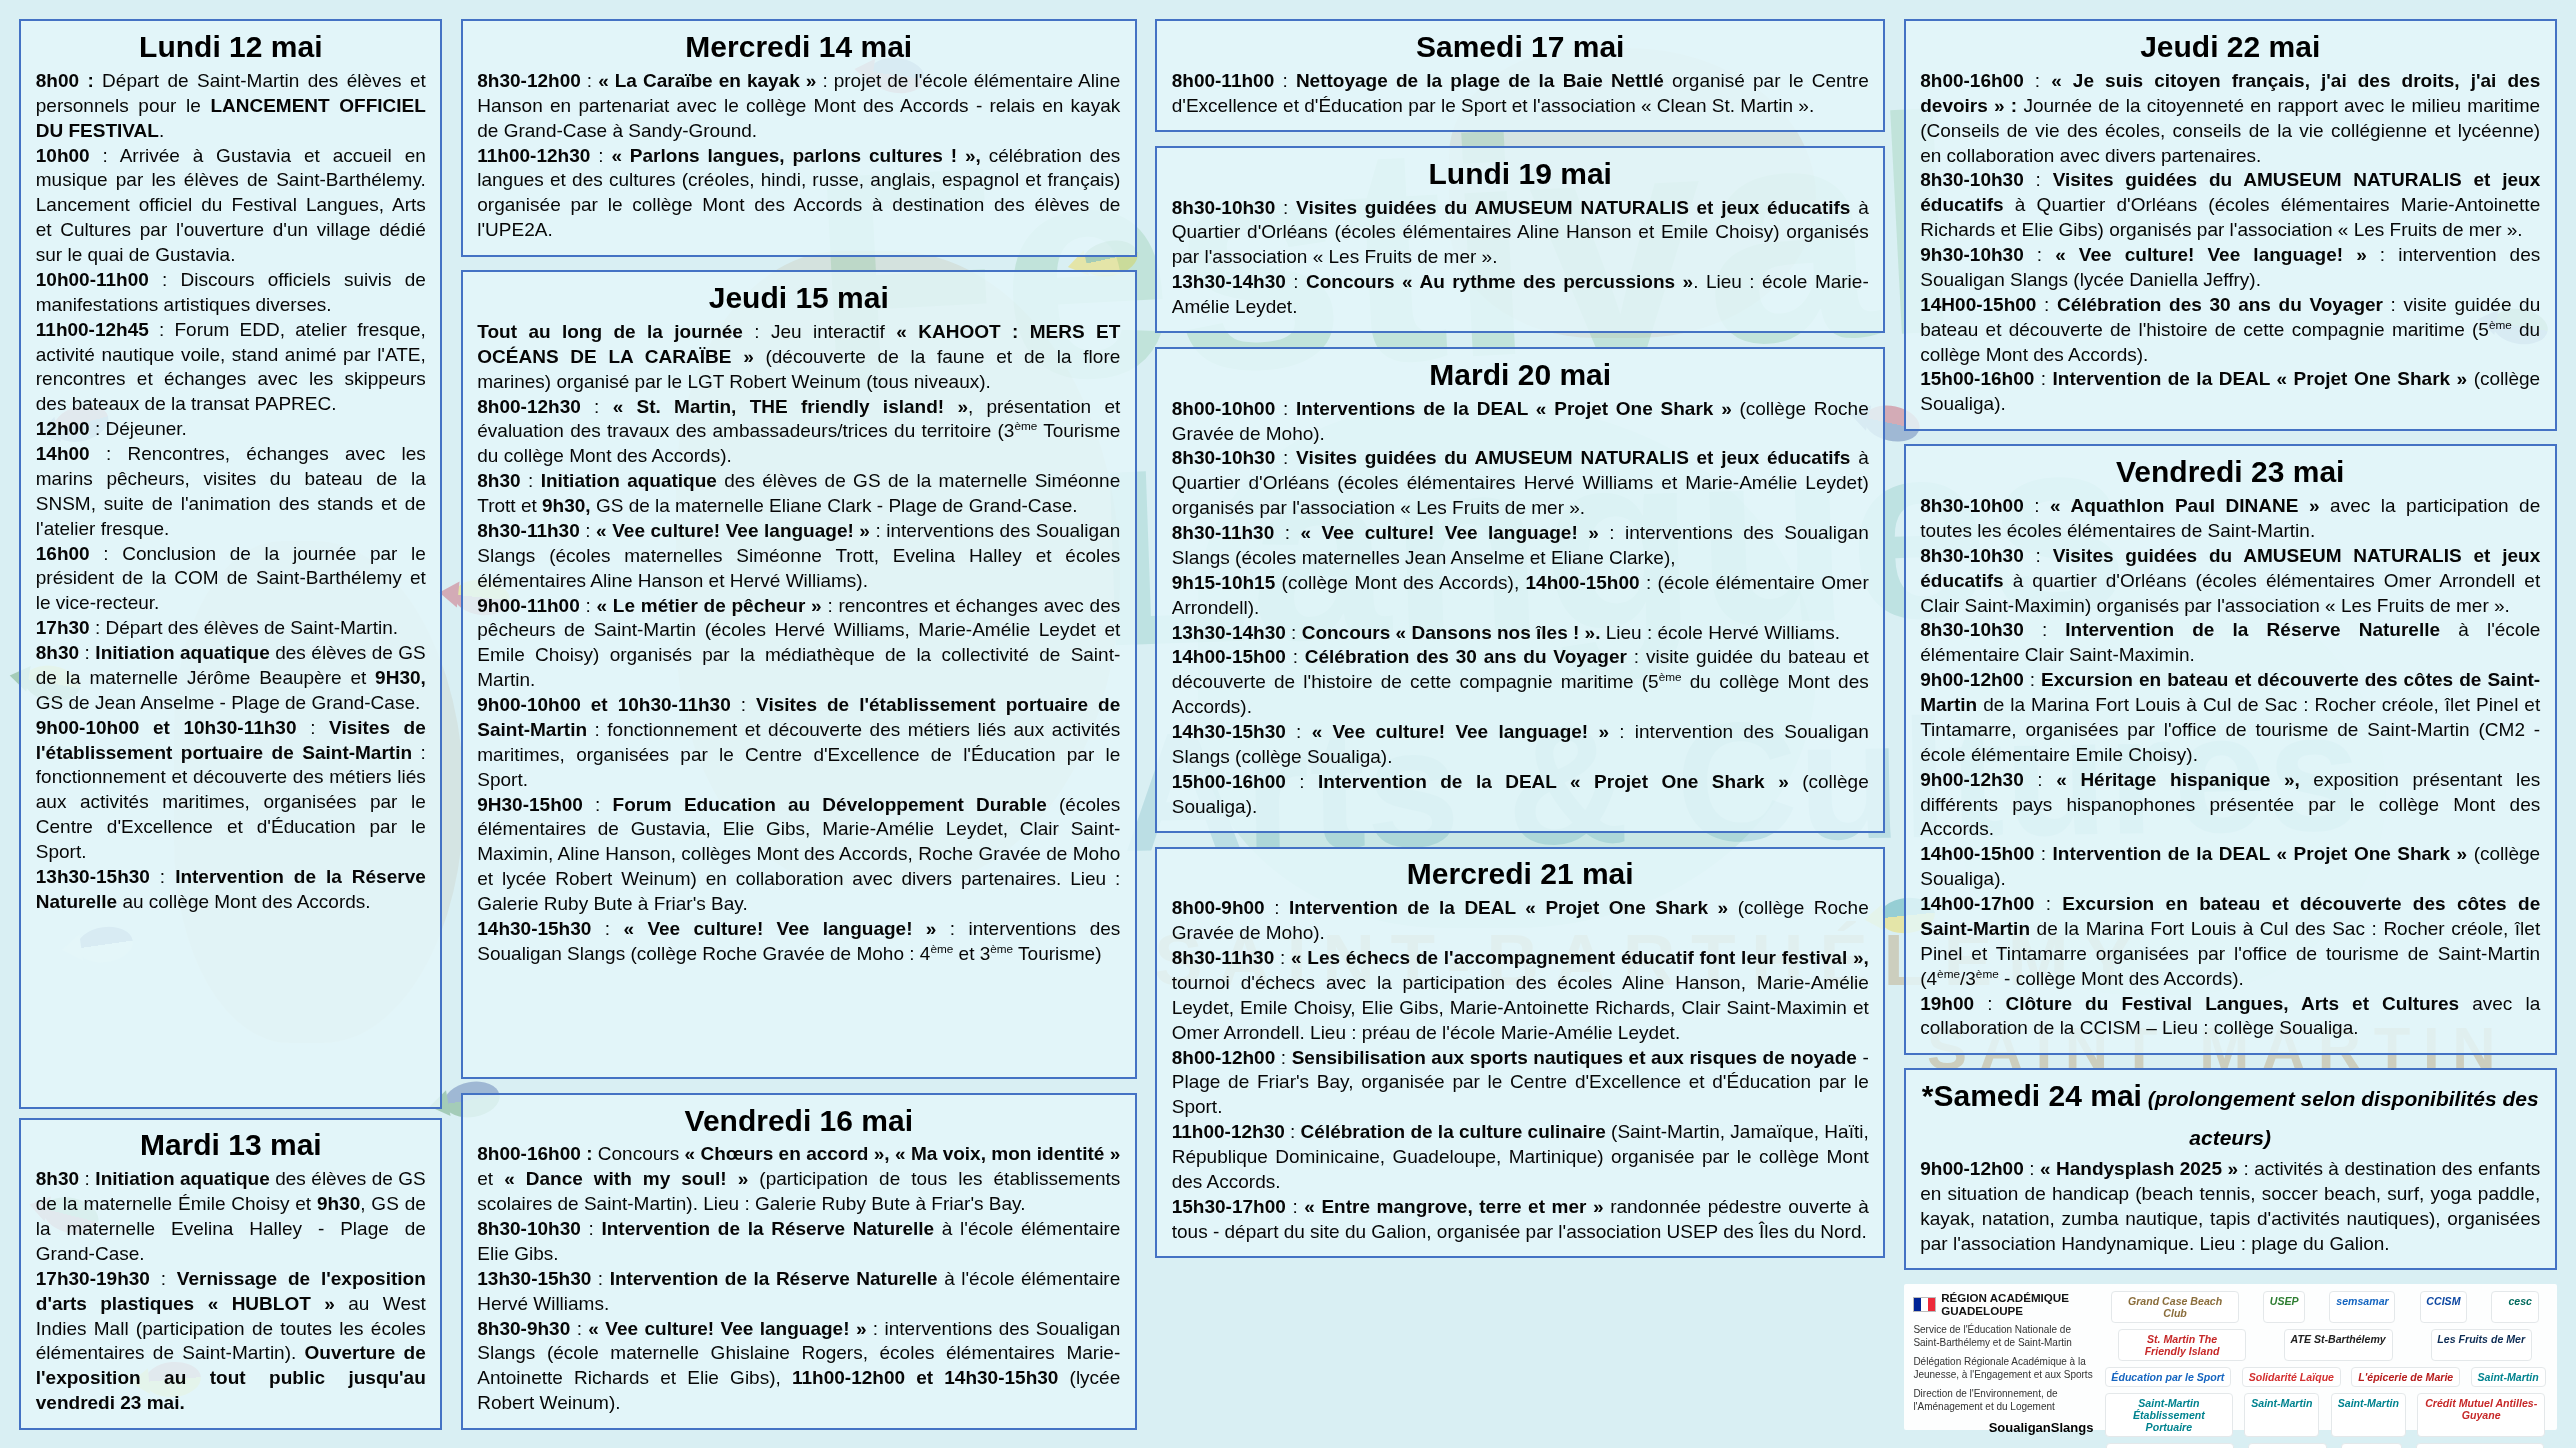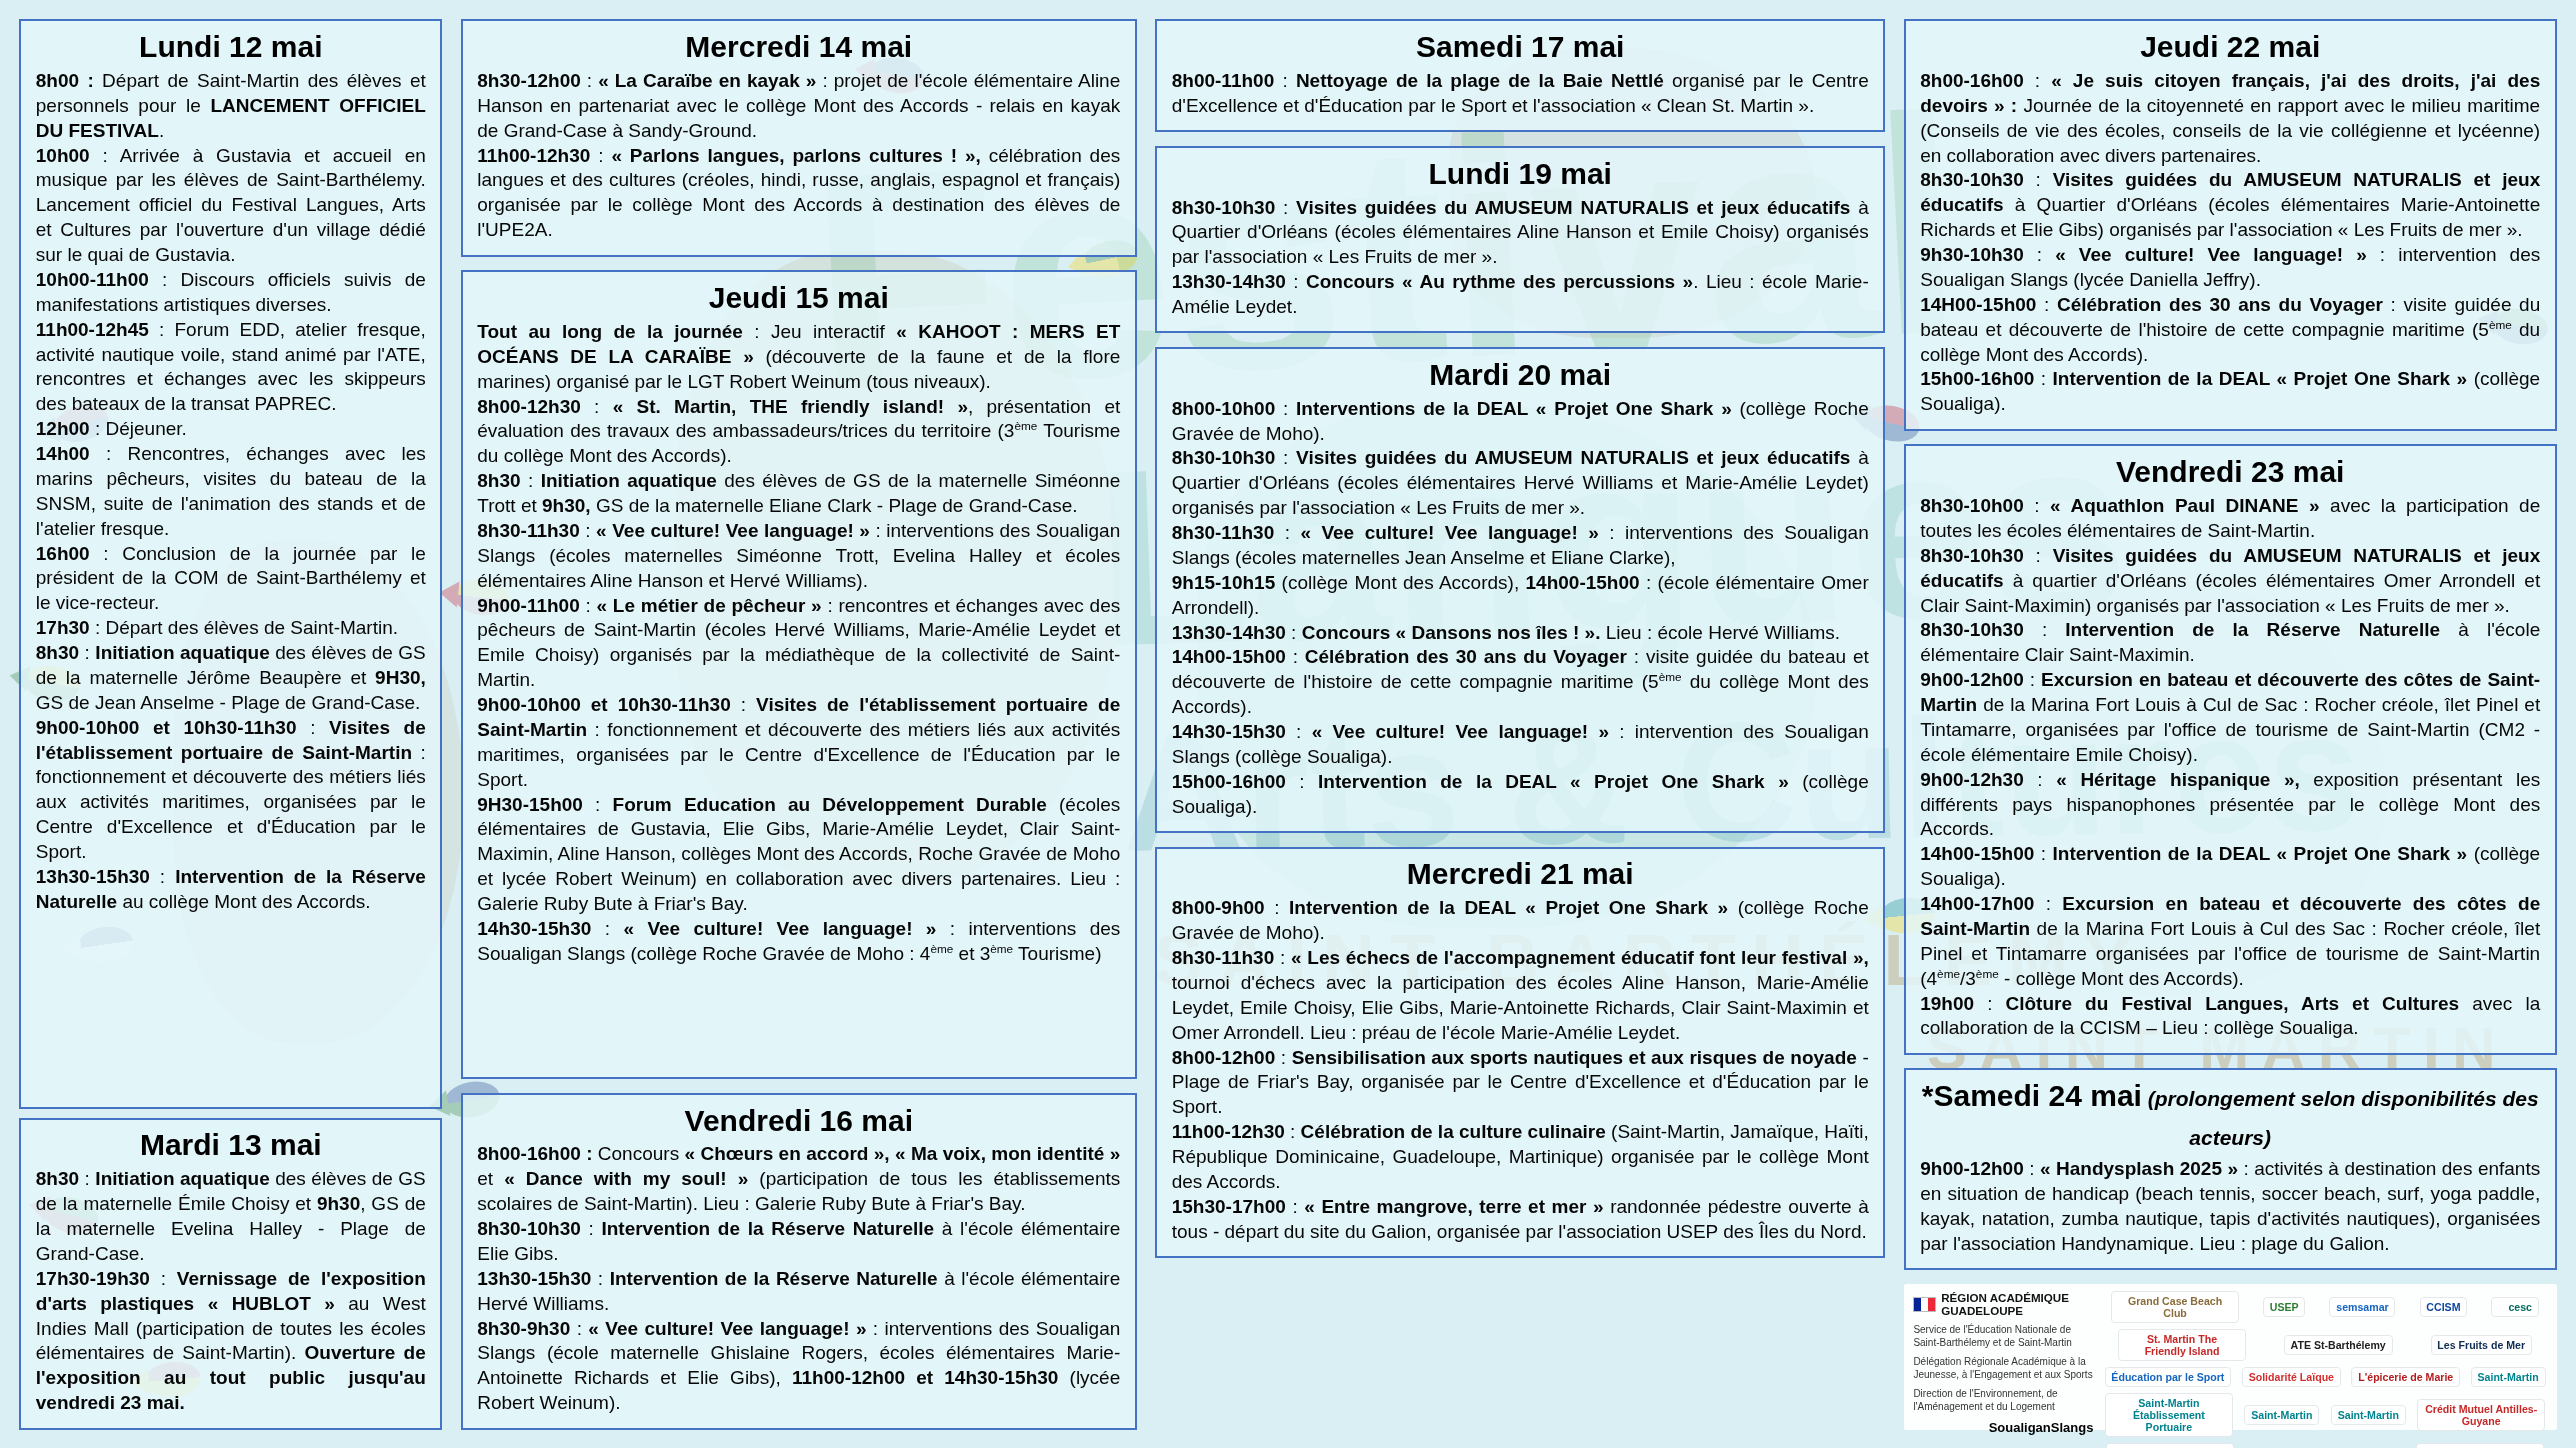--- a/index.html
+++ b/index.html
@@ -44,21 +44,21 @@
     flex:1 1 auto;background:#fdfefe;border-radius:1.9px;
     display:flex;gap:9.7px;padding:7.7px 9.7px;box-sizing:border-box;min-height:135px;
   }
   .agency{width:180px;display:flex;flex-direction:column;gap:7px;}
   .region{display:flex;align-items:center;gap:4.8px;font-size:11.6px;font-weight:bold;color:#111;}
   .flag{display:inline-block;width:21px;height:13.5px;flex:0 0 auto;
     background:linear-gradient(90deg,#002395 0 33%,#ffffff 33% 66%,#ed2939 66% 100%);
     border:1px solid #bbb;}
   .agency-line{font-size:10px;line-height:1.25;color:#333;margin:0;}
   .soualigan{font-size:13px;font-weight:bold;color:#000;margin-top:auto;text-align:right;}
-  .chips{flex:1;display:flex;flex-wrap:wrap;gap:5.8px 7.7px;align-content:space-around;align-items:center;justify-content:space-around;}
+  .chips{flex:1;display:flex;flex-wrap:wrap;gap:5.8px 7.7px;align-content:space-around;justify-content:space-around;font-style:italic;}
   .chip{
     background:#fff;border:1px solid #e4e8ea;border-radius:3.9px;
     padding:2.9px 5.8px;font-size:10.6px;font-weight:bold;text-align:center;
     max-width:114px;line-height:1.15;
   }
 </style>
 </head>
 <body>
 
 <div class="poster">

